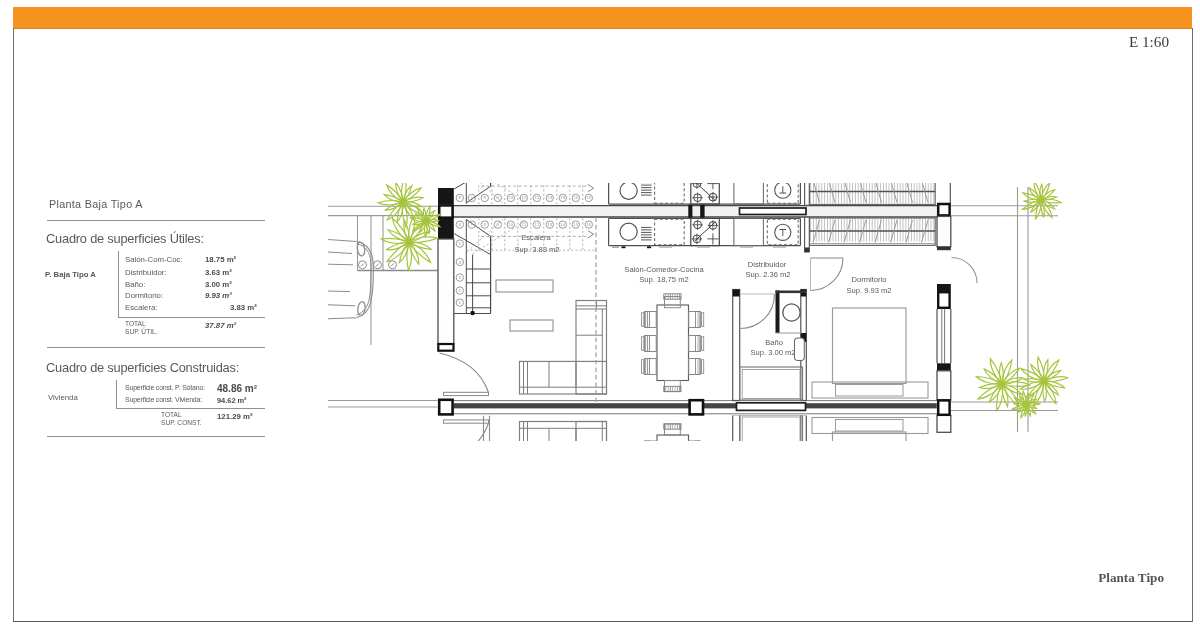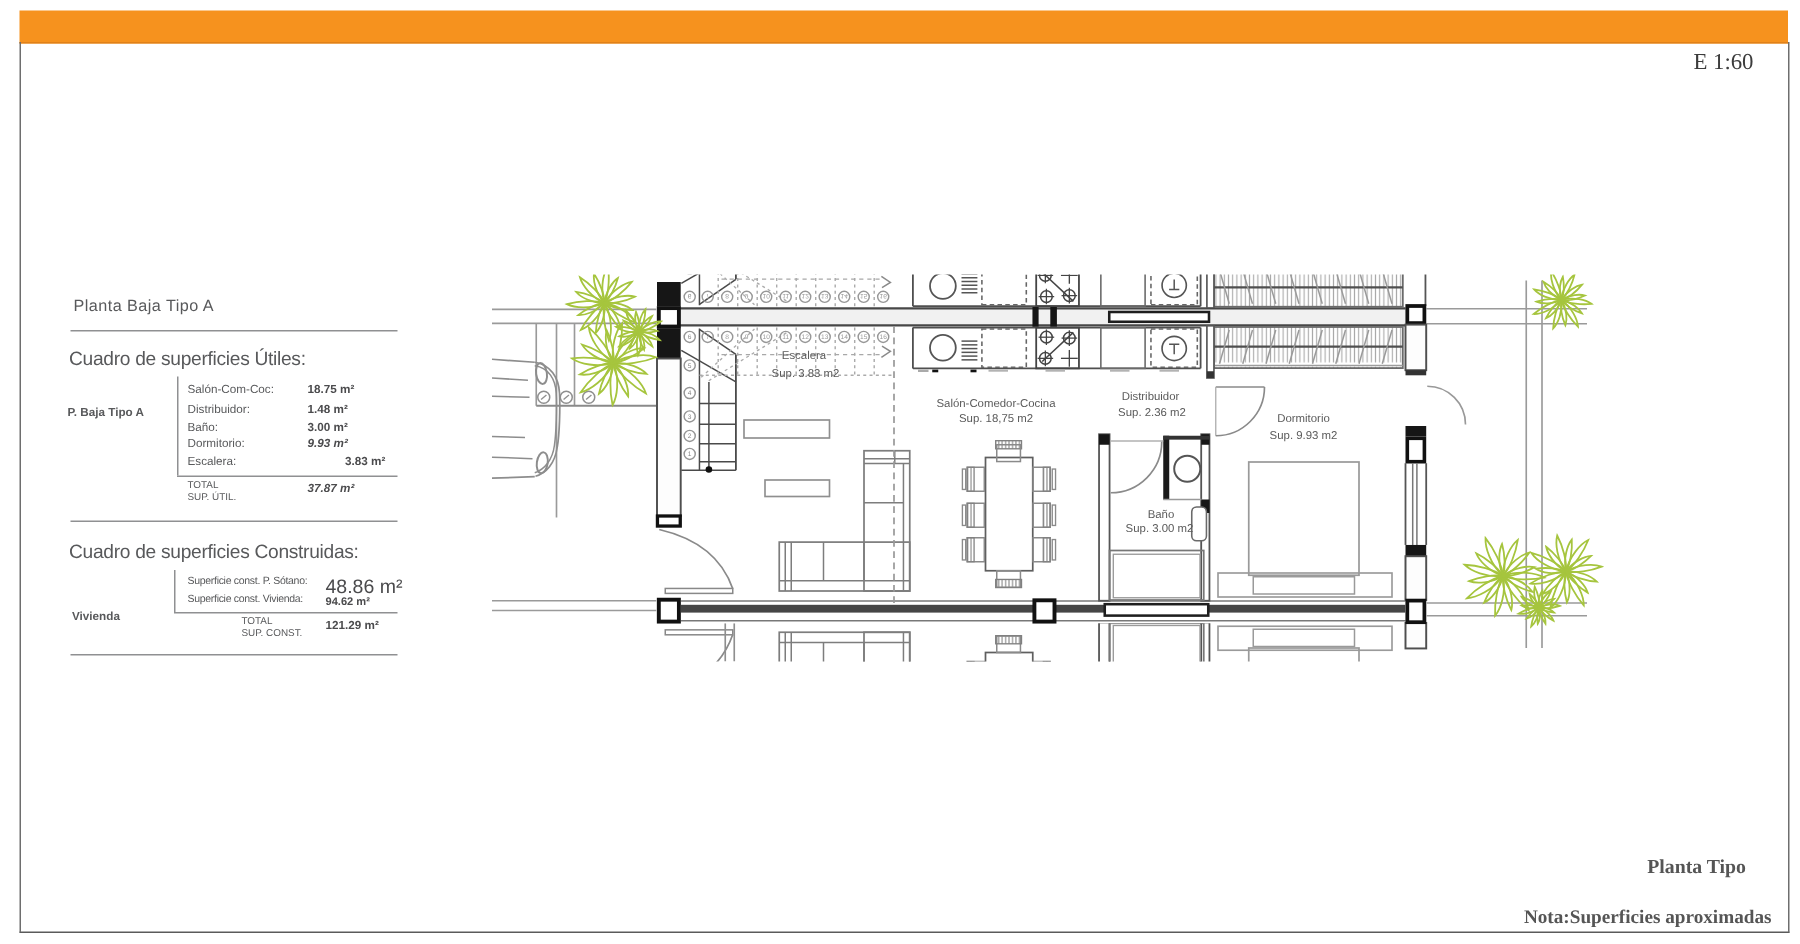--- a/index.html
+++ b/index.html
@@ -24,21 +24,21 @@
 <div class="abs" style="left:46px;top:231px;font-size:12.8px;color:#58595b;letter-spacing:-0.2px;">Cuadro de superficies Útiles:</div>
 
 <div class="abs" style="left:118px;top:251px;width:1px;height:66px;background:#8f9092;"></div>
 
 <div class="abs" style="left:45px;top:270px;font-size:7.8px;font-weight:bold;color:#58595b;">P. Baja Tipo A</div>
 
 <div class="abs" style="left:125px;top:255px;font-size:7.8px;color:#58595b;">Salón-Com-Coc:</div>
 <div class="abs" style="left:205px;top:255px;font-size:7.8px;font-weight:bold;color:#4b4b4d;">18.75 m²</div>
 
 <div class="abs" style="left:125px;top:267.5px;font-size:7.8px;color:#58595b;">Distribuidor:</div>
-<div class="abs" style="left:205px;top:267.5px;font-size:7.8px;font-weight:bold;color:#4b4b4d;">1.48 m²</div>
+<div class="abs" style="left:205px;top:267.5px;font-size:7.8px;font-weight:bold;color:#4b4b4d;">3.63 m²</div>
 
 <div class="abs" style="left:125px;top:279.5px;font-size:7.8px;color:#58595b;text-align:right;">Baño:</div>
 <div class="abs" style="left:205px;top:279.5px;font-size:7.8px;font-weight:bold;color:#4b4b4d;">3.00 m²</div>
 
 <div class="abs" style="left:125px;top:291px;font-size:7.8px;color:#58595b;">Dormitorio:</div>
 <div class="abs" style="left:205px;top:291px;font-size:7.8px;font-weight:bold;color:#4b4b4d;font-style:italic;">9.93 m²</div>
 
 <div class="abs" style="left:125px;top:303px;font-size:7.8px;color:#58595b;">Escalera:</div>
 <div class="abs" style="left:205px;top:303px;font-size:7.8px;font-weight:bold;color:#4b4b4d;margin-left:25px;">3.83 m²</div>
 
@@ -47,39 +47,38 @@
 <div class="abs" style="left:125px;top:319.5px;font-size:6.6px;color:#58595b;">TOTAL</div>
 <div class="abs" style="left:125px;top:327.5px;font-size:6.6px;color:#58595b;">SUP. ÚTIL.</div>
 <div class="abs" style="left:205px;top:321px;font-size:7.8px;font-weight:bold;color:#4b4b4d;font-style:italic;">37.87 m²</div>
 
 <div class="abs" style="left:47px;top:347px;width:218px;height:1px;background:#8f9092;"></div>
 
 <div class="abs" style="left:46px;top:360px;font-size:12.8px;color:#58595b;letter-spacing:-0.2px;">Cuadro de superficies Construidas:</div>
 
 <div class="abs" style="left:115.5px;top:380px;width:1px;height:28px;background:#8f9092;"></div>
 
-<div class="abs" style="left:48px;top:393px;font-size:7.8px;font-weight:bold;color:#58595b;margin-top:13px;">Vivienda</div>
+<div class="abs" style="left:48px;top:393px;font-size:7.8px;font-weight:normal;color:#58595b;">Vivienda</div>
 
 <div class="abs" style="left:125px;top:383.5px;font-size:7px;letter-spacing:-0.2px;color:#58595b;">Superficie const. P. Sótano:</div>
-<div class="abs" style="left:217px;top:383px;font-size:13px;font-weight:normal;color:#4b4b4d;">48.86 m²</div>
+<div class="abs" style="left:217px;top:383px;font-size:10px;font-weight:bold;color:#4b4b4d;">48.86 m²</div>
 
 <div class="abs" style="left:125px;top:396px;font-size:7px;letter-spacing:-0.2px;color:#58595b;">Superficie const. Vivienda:</div>
 <div class="abs" style="left:217px;top:395.5px;font-size:7.4px;font-weight:bold;color:#4b4b4d;">94.62 m²</div>
 
 <div class="abs" style="left:115.5px;top:407.5px;width:149px;height:1px;background:#8f9092;"></div>
 
 <div class="abs" style="left:161px;top:411px;font-size:6.6px;color:#58595b;">TOTAL</div>
 <div class="abs" style="left:161px;top:419px;font-size:6.6px;color:#58595b;">SUP. CONST.</div>
 <div class="abs" style="left:217px;top:412px;font-size:7.8px;font-weight:bold;color:#4b4b4d;">121.29 m²</div>
 
 <div class="abs" style="left:47px;top:436px;width:218px;height:1px;background:#8f9092;"></div>
 
 <div class="abs serif" style="left:1024px;top:570px;width:140px;text-align:right;font-size:13.2px;font-weight:bold;color:#555;">Planta Tipo</div>
 
-<div class="abs serif" style="left:941px;top:604px;width:240px;text-align:right;font-size:12.8px;font-weight:bold;color:#555;">Nota:Superficies aproximadas</div>
 
 <svg class="abs" style="left:0;top:0;" width="1200" height="629" viewBox="0 0 1200 629" fill="none">
 <defs>
 <clipPath id="clipTop">
           <rect x="430" y="183" width="600" height="22.3"></rect>
         </clipPath>
 <clipPath id="clipBot">
           <rect x="400" y="415.5" width="560" height="25.5"></rect>
         </clipPath>
 <clipPath id="clipPlants">

